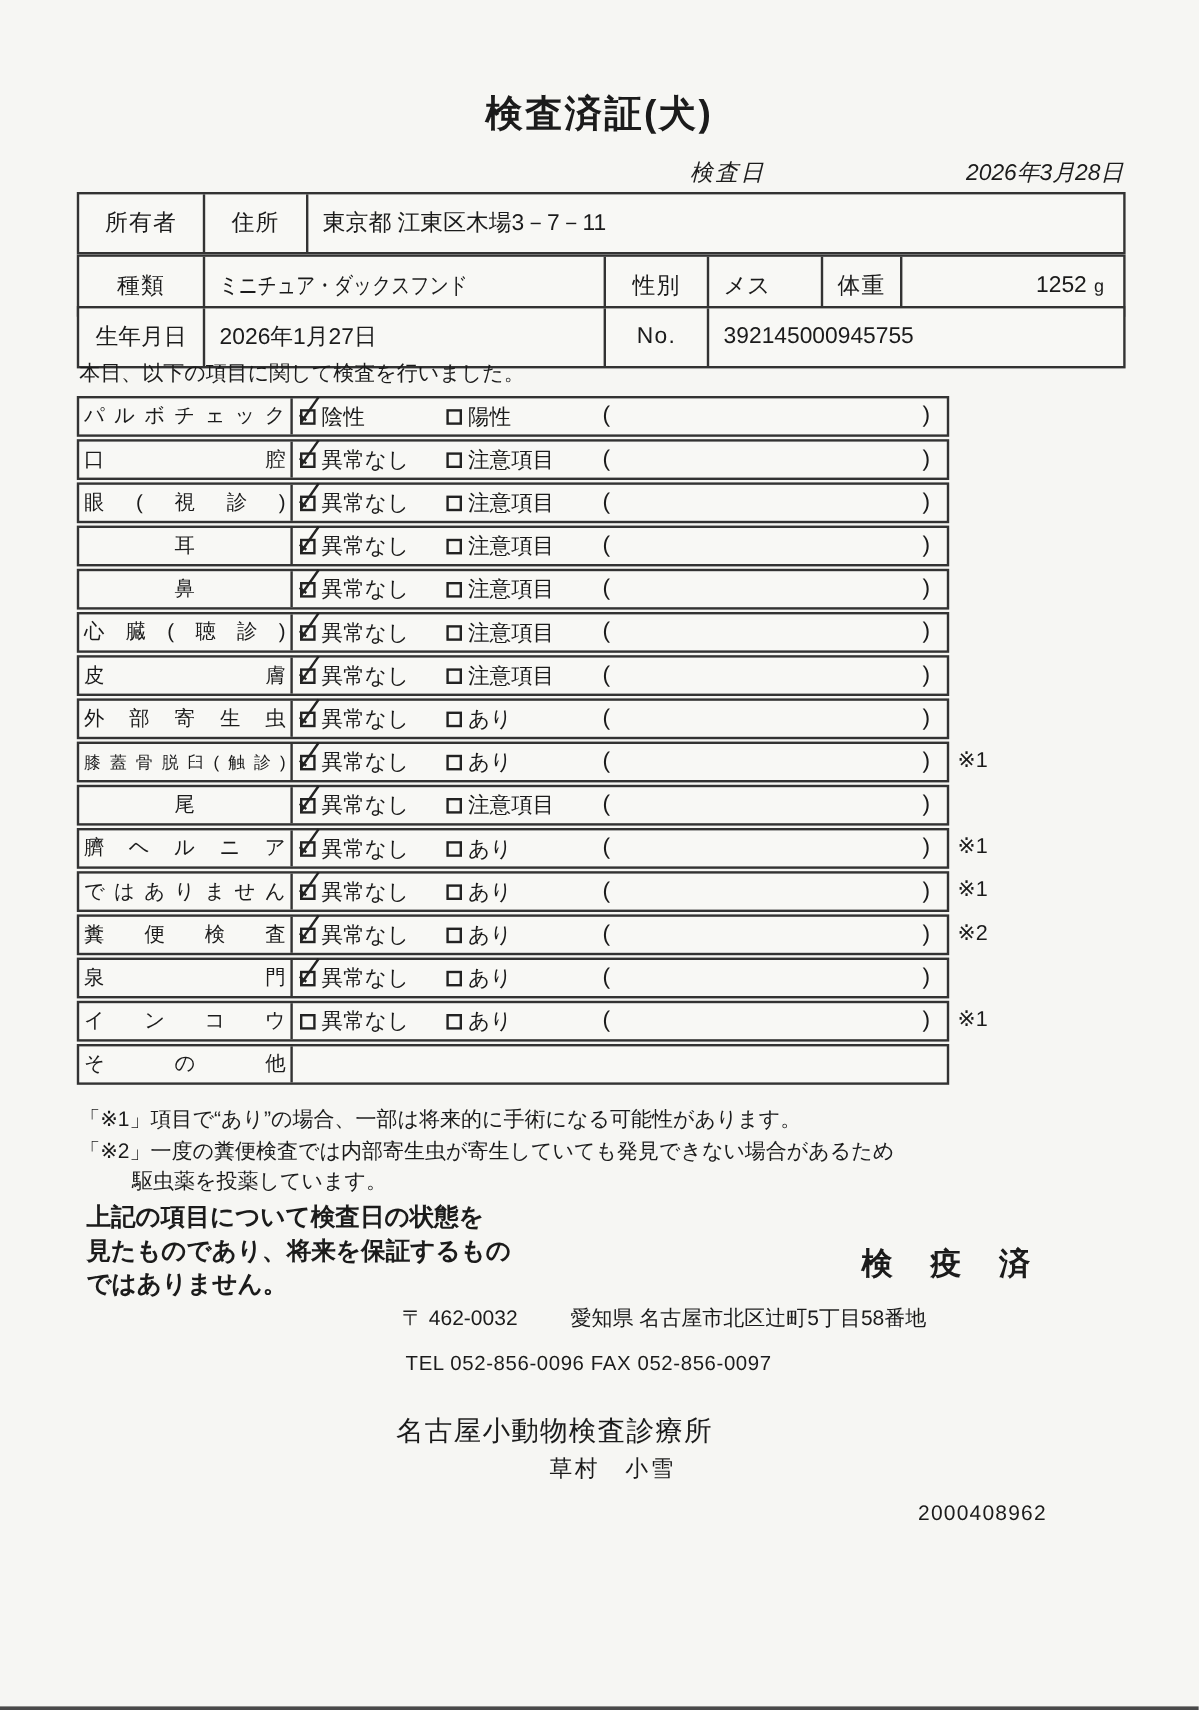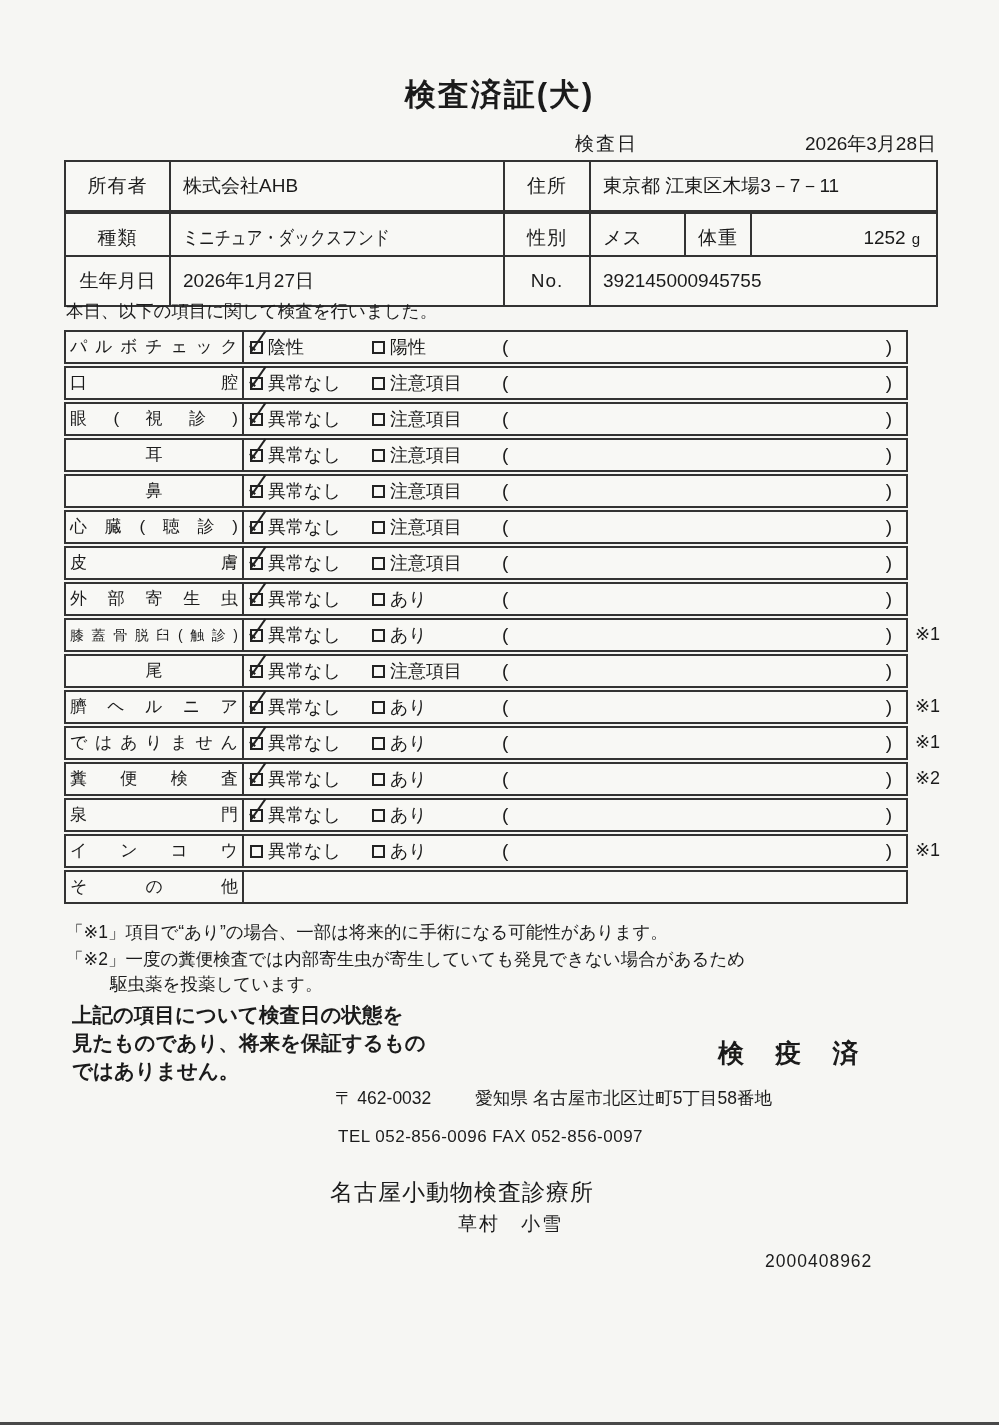--- a/index.html
+++ b/index.html
@@ -5,42 +5,42 @@
   html,body{margin:0;padding:0;}
   body{
     width:999px;height:1425px;position:relative;overflow:hidden;
     background:#f6f6f3;color:#1b1b1b;
     font-family:"Liberation Sans","DejaVu Sans",sans-serif;
   }
   .abs{position:absolute;}
   
   .title{top:74px;left:0;width:100%;text-align:center;font-size:31px;font-weight:600;letter-spacing:2px;}
   
-  .dateline{top:131px;left:64px;width:874px;height:28px;font-size:19px;}
+  .dateline{top:131px;left:64px;width:874px;height:28px;font-size:19px;font-style:italic;}
   .dateline .lbl{position:absolute;left:511px;top:0;letter-spacing:2px;}
   .dateline .val{position:absolute;right:2px;top:0;}
   
   .hrow{left:64px;width:874px;height:52px;border:2px solid #333;box-sizing:border-box;display:flex;align-items:stretch;font-size:19px;background:#f8f8f5;}
   .hrow .cell{display:flex;align-items:center;box-sizing:border-box;}
   .hrow .cell.lab{justify-content:center;letter-spacing:1px;border-right:2px solid #333;}
   .hrow .cell.val{padding-left:12px;border-right:2px solid #333;}
   .hrow .cell:last-child{border-right:none;}
   .w-a{width:105px;flex:none;}
   .w-b{width:334px;flex:none;}
   .w-c{width:86px;flex:none;}
   .w-d{flex:1;}
   .w-e{width:95px;flex:none;}
   .w-f{width:66px;flex:none;}
   .condensed{display:inline-block;transform:scaleX(.82);transform-origin:left center;white-space:nowrap;}
   .weightcell{flex:1;display:flex;align-items:center;justify-content:flex-end;gap:6px;padding-right:16px;}
   .weightcell .unit{font-size:15px;}
   
   .intro{top:299px;left:66px;font-size:17.5px;}
   
-  .checks{top:330px;left:64px;width:844px;}
+  .checks{top:330px;left:64px;width:727px;}
   .crow{position:relative;height:34px;box-sizing:border-box;border:2px solid #333;margin-bottom:2px;display:flex;align-items:stretch;background:#f8f8f5;}
   .clabel{width:178px;flex:none;box-sizing:border-box;border-right:2px solid #333;padding:0 4px;font-size:17px;line-height:29px;overflow:hidden;white-space:nowrap;}
   .clabel.justify{text-align:justify;text-align-last:justify;text-justify:inter-character;}
   .clabel.center{text-align:center;}
   .clabel.small{font-size:14px;line-height:30px;}
   .ccontent{flex:1;display:flex;align-items:center;padding:0 14px 0 6px;font-size:18px;}
   .opt{display:flex;align-items:center;gap:5px;box-sizing:border-box;}
   .opt.first{width:122px;flex:none;}
   .opt.second{width:130px;flex:none;}
   .cb{display:inline-block;width:13px;height:13px;box-sizing:border-box;border:2px solid #222;position:relative;flex:none;}
@@ -69,21 +69,20 @@
 
 <div class="abs title">検査済証(犬)</div>
 
 <div class="abs dateline">
   <span class="lbl">検査日</span>
   <span class="val">2026年3月28日</span>
 </div>
 
 <div class="abs hrow" style="top:160px">
   <div class="cell lab w-a">所有者</div>
-  <div class="cell val w-b">株式会社AHB</div>
   <div class="cell lab w-c">住所</div>
   <div class="cell val w-d">東京都 江東区木場3－7－11</div>
 </div>
 
 <div class="abs hrow" style="top:212px">
   <div class="cell lab w-a">種類</div>
   <div class="cell val w-b">
       <span class="condensed">ミニチュア・ダックスフンド</span>
     </div>
   <div class="cell lab w-c">性別</div>

